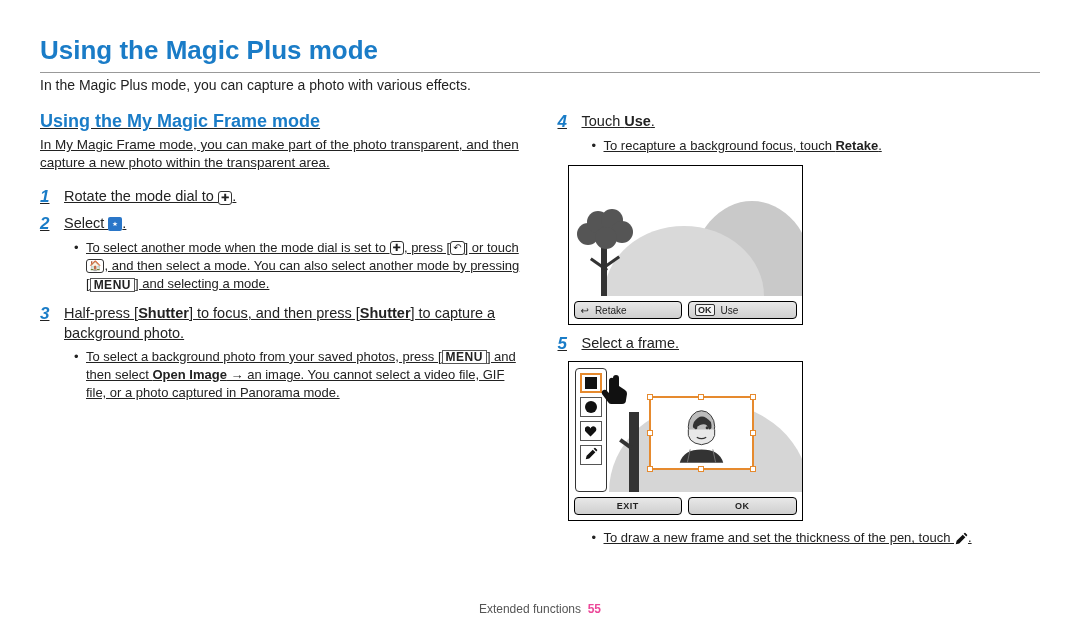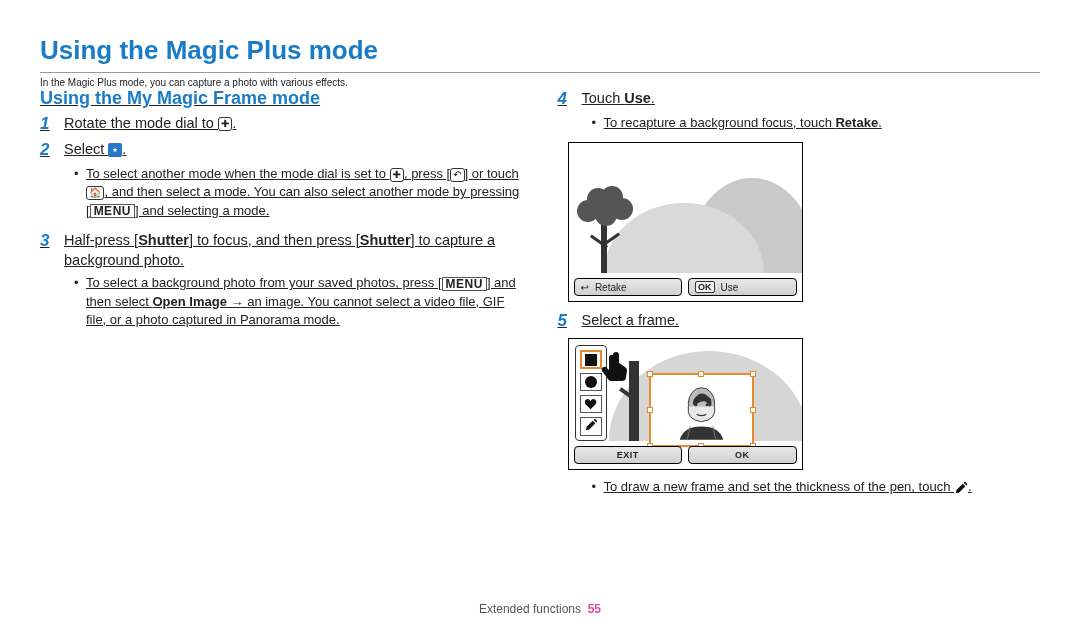--- a/index.html
+++ b/index.html
@@ -14,21 +14,21 @@
     padding: 35px 40px 0 40px;
   }
   h1.page-title {
     color: #1a7cc7;
     font-weight: bold;
     font-size: 26px;
     border-bottom: 1px solid #999;
     padding-bottom: 6px;
     margin-bottom: 4px;
   }
-  .intro-line { font-size: 10px; }
+  .intro-line { font-size: 14px; margin-bottom: 18px; }
   .columns { display: flex; gap: 35px; text-decoration: underline; }
   .col { flex: 1 1 50%; min-width: 0; }
   h2.sub-title { color: #1a7cc7; font-weight: bold; font-size: 18px; margin-bottom: 4px; }
   .sub-intro { font-size: 13.5px; margin-bottom: 14px; line-height: 1.35; }
   .step { display: flex; align-items: flex-start; margin-bottom: 4px; }
   .step-num {
     color: #1a7cc7;
     font-style: italic;
     font-weight: bold;
     font-size: 17px;
@@ -92,21 +92,21 @@
   .c1{left:0;top:14px}.c2{left:10px;top:2px}.c3{left:24px;top:0}.c4{left:34px;top:12px}.c5{left:18px;top:18px}
   .btn-bar {
     position:absolute; left:5px; right:5px; bottom:5px; height:18px;
     display:flex; gap:6px;
   }
   .btn-bar .seg { flex:1; border:1px solid #000; border-radius:4px; background: linear-gradient(#e8e8e8,#cfcfcf); font-size:10px; display:flex; align-items:center; padding:0 6px; gap:6px; }
   .lbl-ok { font-weight:bold; font-size:9px; border:1px solid #333; border-radius:2px; padding:0 2px; line-height:10px; background:#f3f3f3; }
 
   
   .illus2 {
-    width: 235px; height: 132px;
+    width: 235px; height: 160px;
     border: 1.5px solid #000;
     margin: 6px 0 8px 10px;
     position: relative;
     background: #fff;
     overflow: hidden;
   }
   .illus2 .mountA { position:absolute; bottom:28px; left:40px; width:200px; height:90px; background:#d6d6d6; border-radius:100px 100px 0 0 / 90px 90px 0 0; }
   .illus2 .trunk { position:absolute; bottom:28px; left:60px; width:10px; height:80px; background:#333; }
   .illus2 .trunk::before { content:""; position:absolute; top:30px; left:-10px; width:14px; height:4px; background:#333; transform:rotate(35deg);}
   .fs-panel {
@@ -149,20 +149,21 @@
 </head>
 <body>
 
 <h1 class="page-title">Using the Magic Plus mode</h1>
 <div class="intro-line">In the Magic Plus mode, you can capture a photo with various effects.</div>
 
 <div class="columns">
 
   <div class="col">
     <h2 class="sub-title">Using the My Magic Frame mode</h2>
+    <div class="sub-intro">In My Magic Frame mode, you can make part of the photo transparent, and then capture a new photo within the transparent area.</div>
 
     <div class="step">
       <div class="step-num">1</div>
       <div class="step-body">
         <span>Rotate the mode dial to </span><span class="icon-box">✚</span><span>.</span>
       </div>
     </div>
 
     <div class="step">
       <div class="step-num">2</div>

